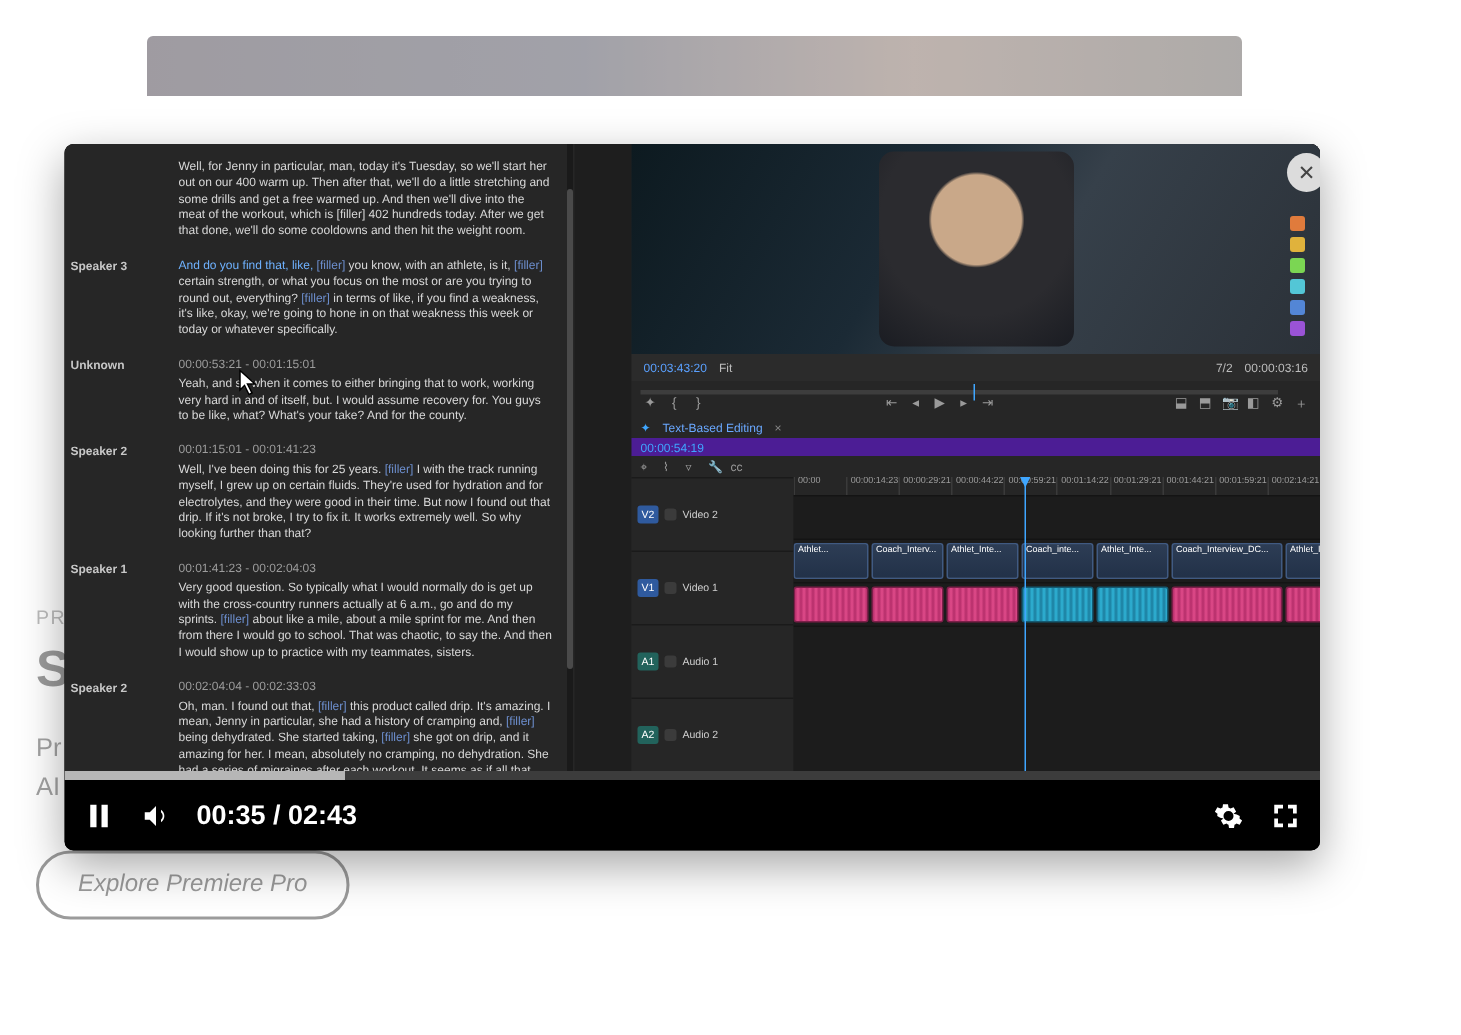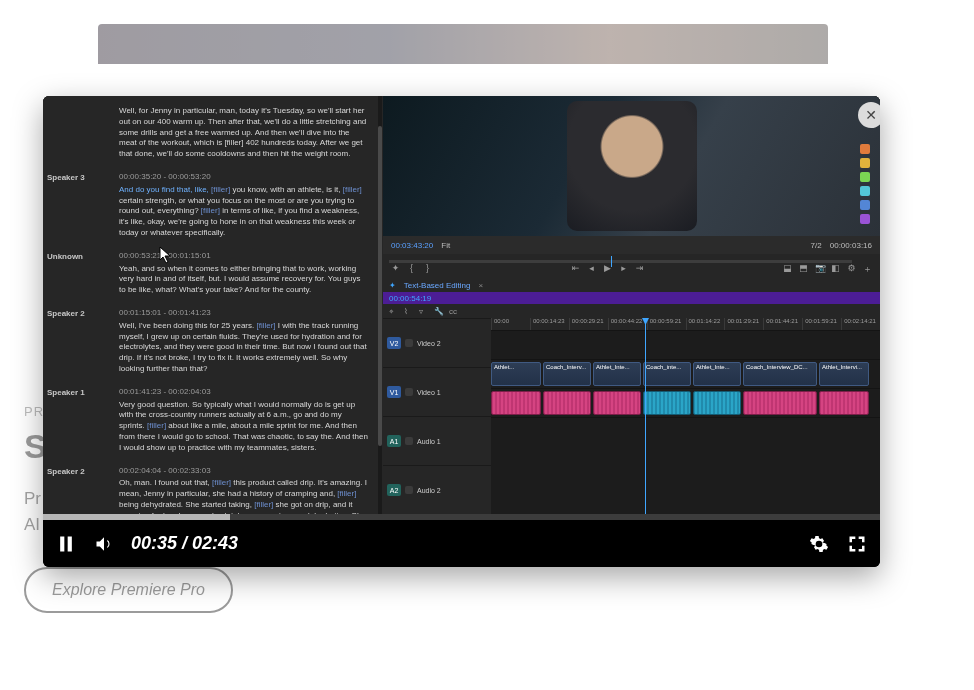--- a/index.html
+++ b/index.html
@@ -168,20 +168,21 @@
     background: #4a4a4a;
     border-radius: 2px;
   }
 
   .right-pane {
     flex: 1;
     background: #232323;
     display: flex;
     flex-direction: column;
     position: relative;
+    margin-left: 38px;
   }
   .program-monitor {
     height: 140px;
     background: linear-gradient(120deg,#0d1a20,#1b2a35 40%,#36404a 60%,#2b3138);
     position: relative;
     display: flex;
     align-items: center;
     justify-content: center;
   }
   .program-subject {
@@ -412,21 +413,20 @@
     width: 22.3%;
     background: #b6b6b6;
   }
   .ctrl-row {
     flex: 1;
     display: flex;
     align-items: center;
     padding: 0 12px;
     gap: 16px;
     color: #fff;
-    font-style: italic;
   }
   .ctrl-icon {
     width: 22px;
     height: 22px;
     display: flex;
     align-items: center;
     justify-content: center;
     cursor: pointer;
   }
   .ctrl-icon svg { width: 20px; height: 20px; fill: #fff; }
@@ -472,21 +472,20 @@
       <div class="transcript-row">
         <div class="speaker-col"></div>
         <div class="tx-col">
           <div class="tx-body">Well, for Jenny in particular, man, today it's Tuesday, so we'll start her out on our 400 warm up. Then after that, we'll do a little stretching and some drills and get a free warmed up. And then we'll dive into the meat of the workout, which is [filler] 402 hundreds today. After we get that done, we'll do some cooldowns and then hit the weight room.</div>
         </div>
       </div>
 
       <div class="transcript-row">
         <div class="speaker-col">Speaker 3</div>
         <div class="tx-col">
-          <div class="tx-tc">00:00:35:20 - 00:00:53:20</div>
           <div class="tx-body">
             <span class="tx-hl">And do you find that, like, </span><span class="tx-fill">[filler]</span><span> you know, with an athlete, is it, </span><span class="tx-fill">[filler]</span><span> certain strength, or what you focus on the most or are you trying to round out, everything? </span><span class="tx-fill">[filler]</span><span> in terms of like, if you find a weakness, it's like, okay, we're going to hone in on that weakness this week or today or whatever specifically.</span>
           </div>
         </div>
       </div>
 
       <div class="transcript-row">
         <div class="speaker-col">Unknown</div>
         <div class="tx-col">
           <div class="tx-tc">00:00:53:21 - 00:01:15:01</div>

